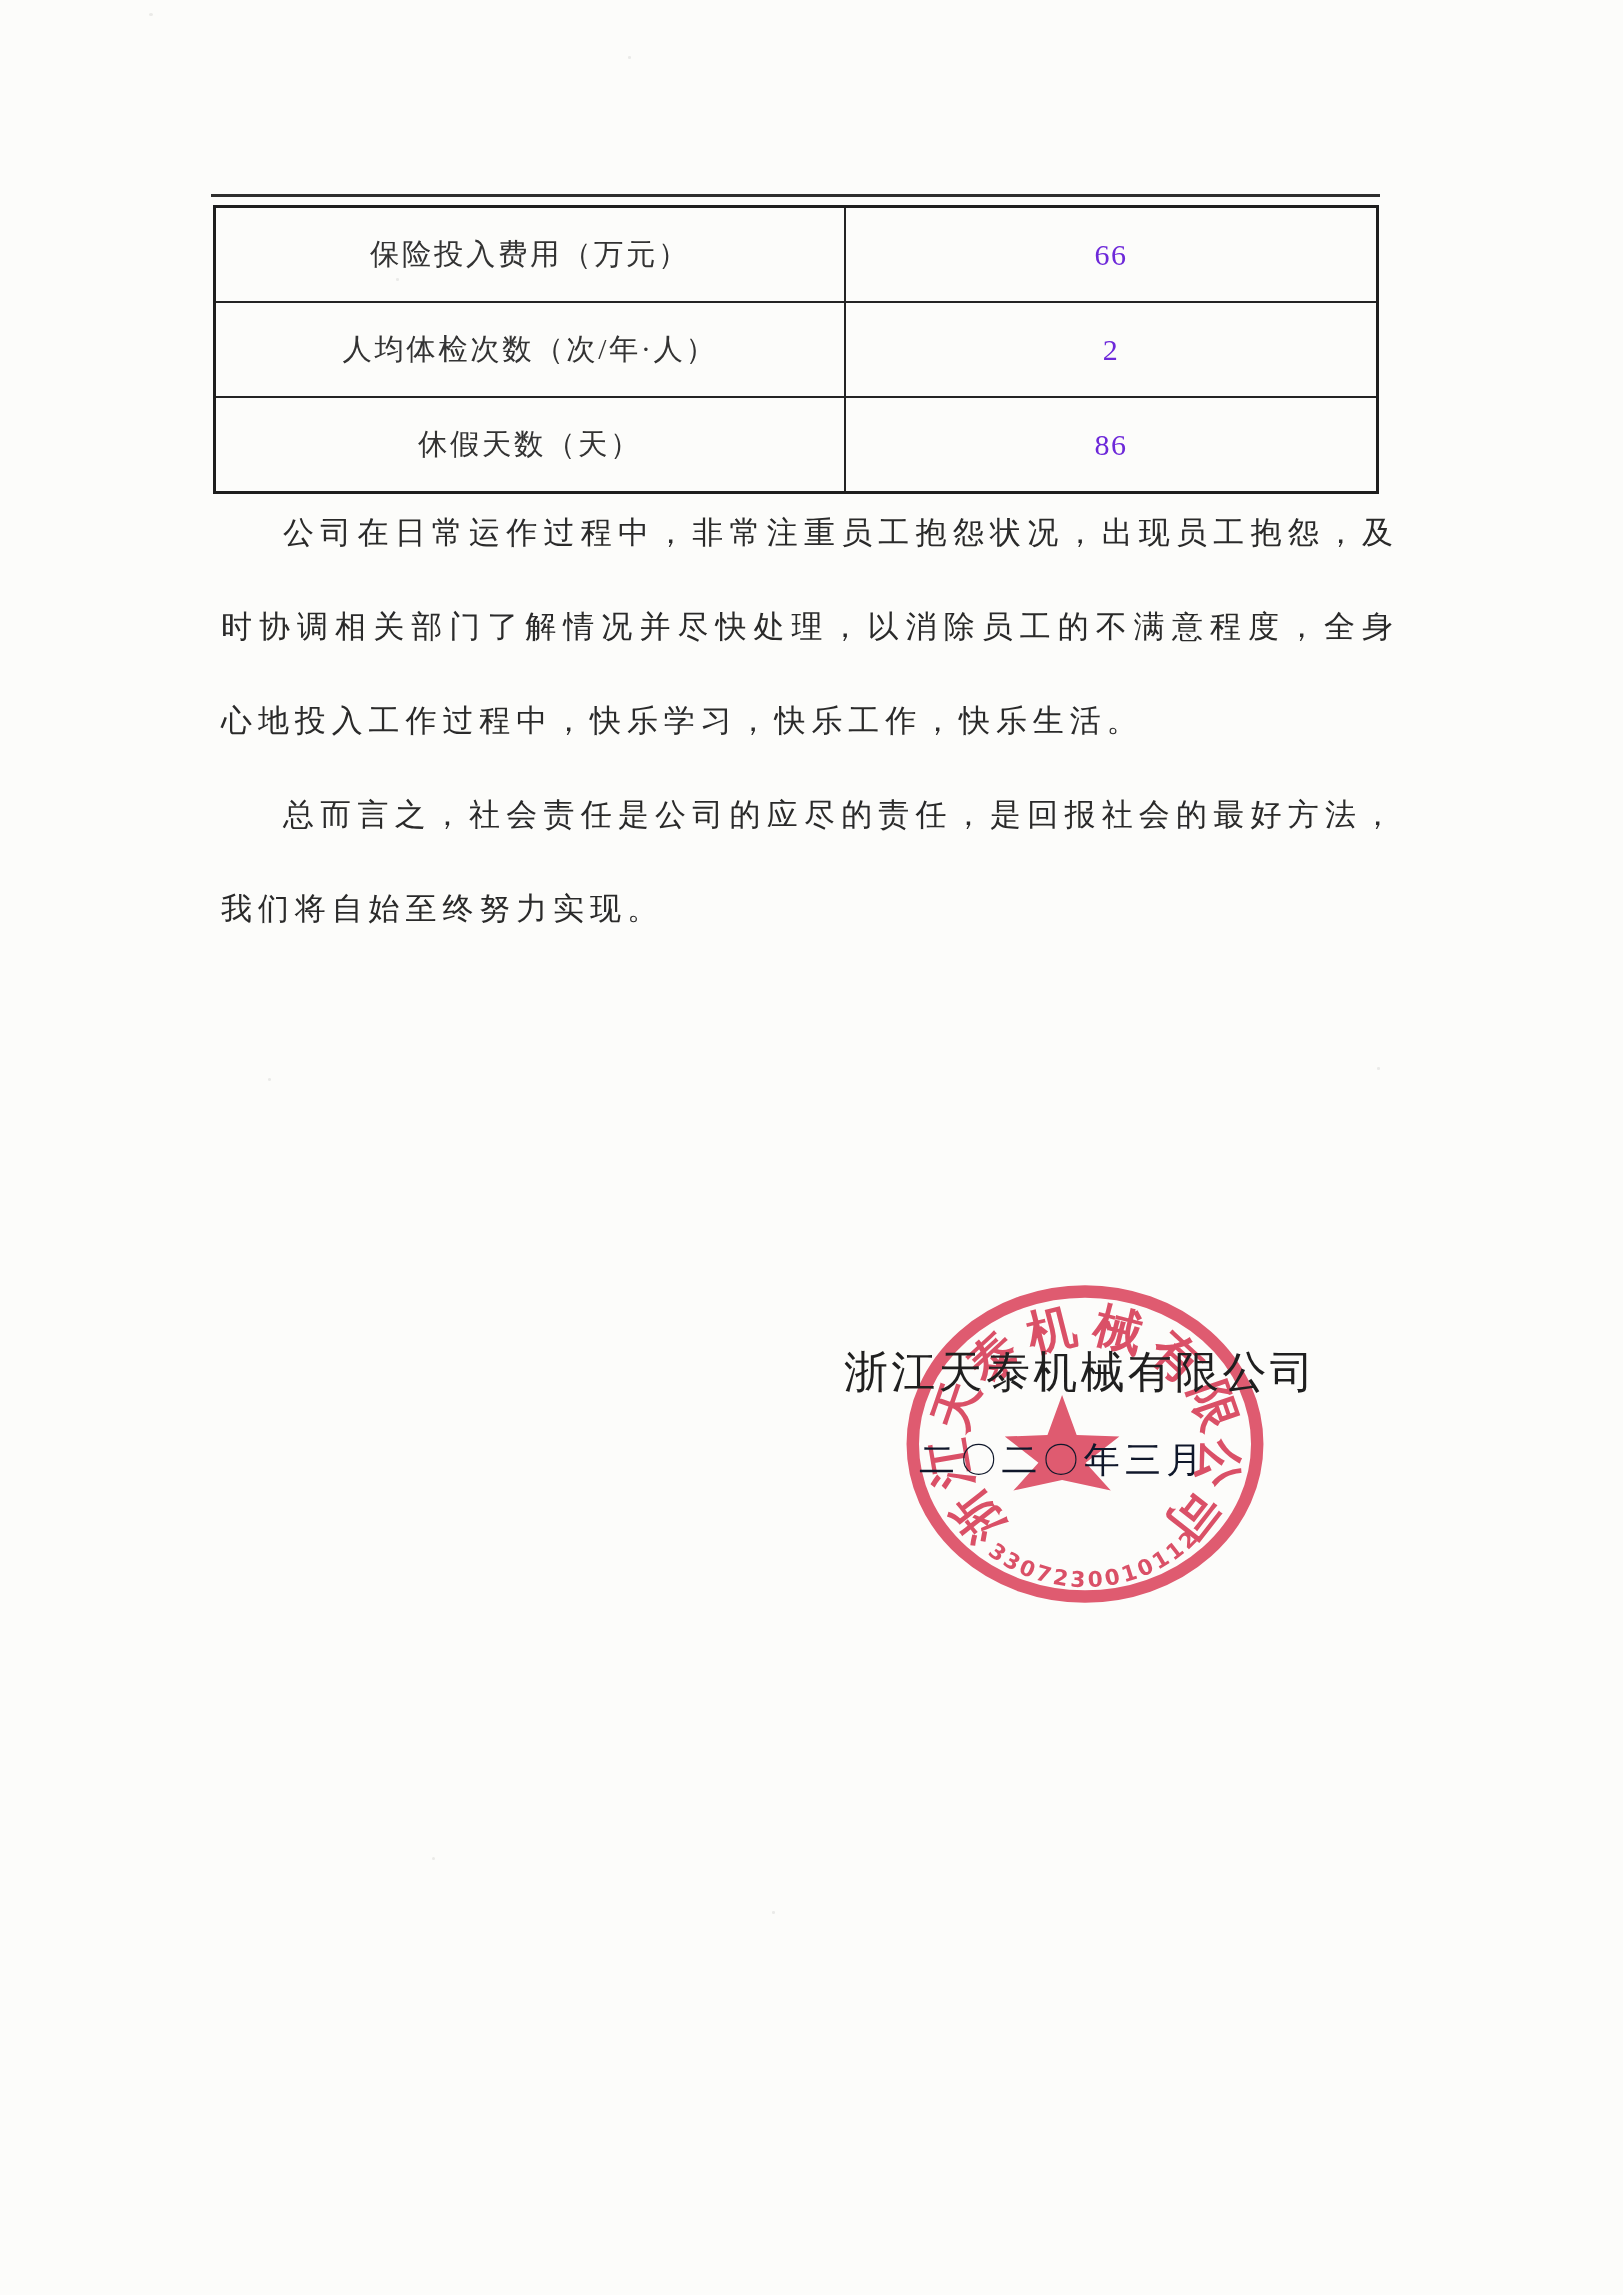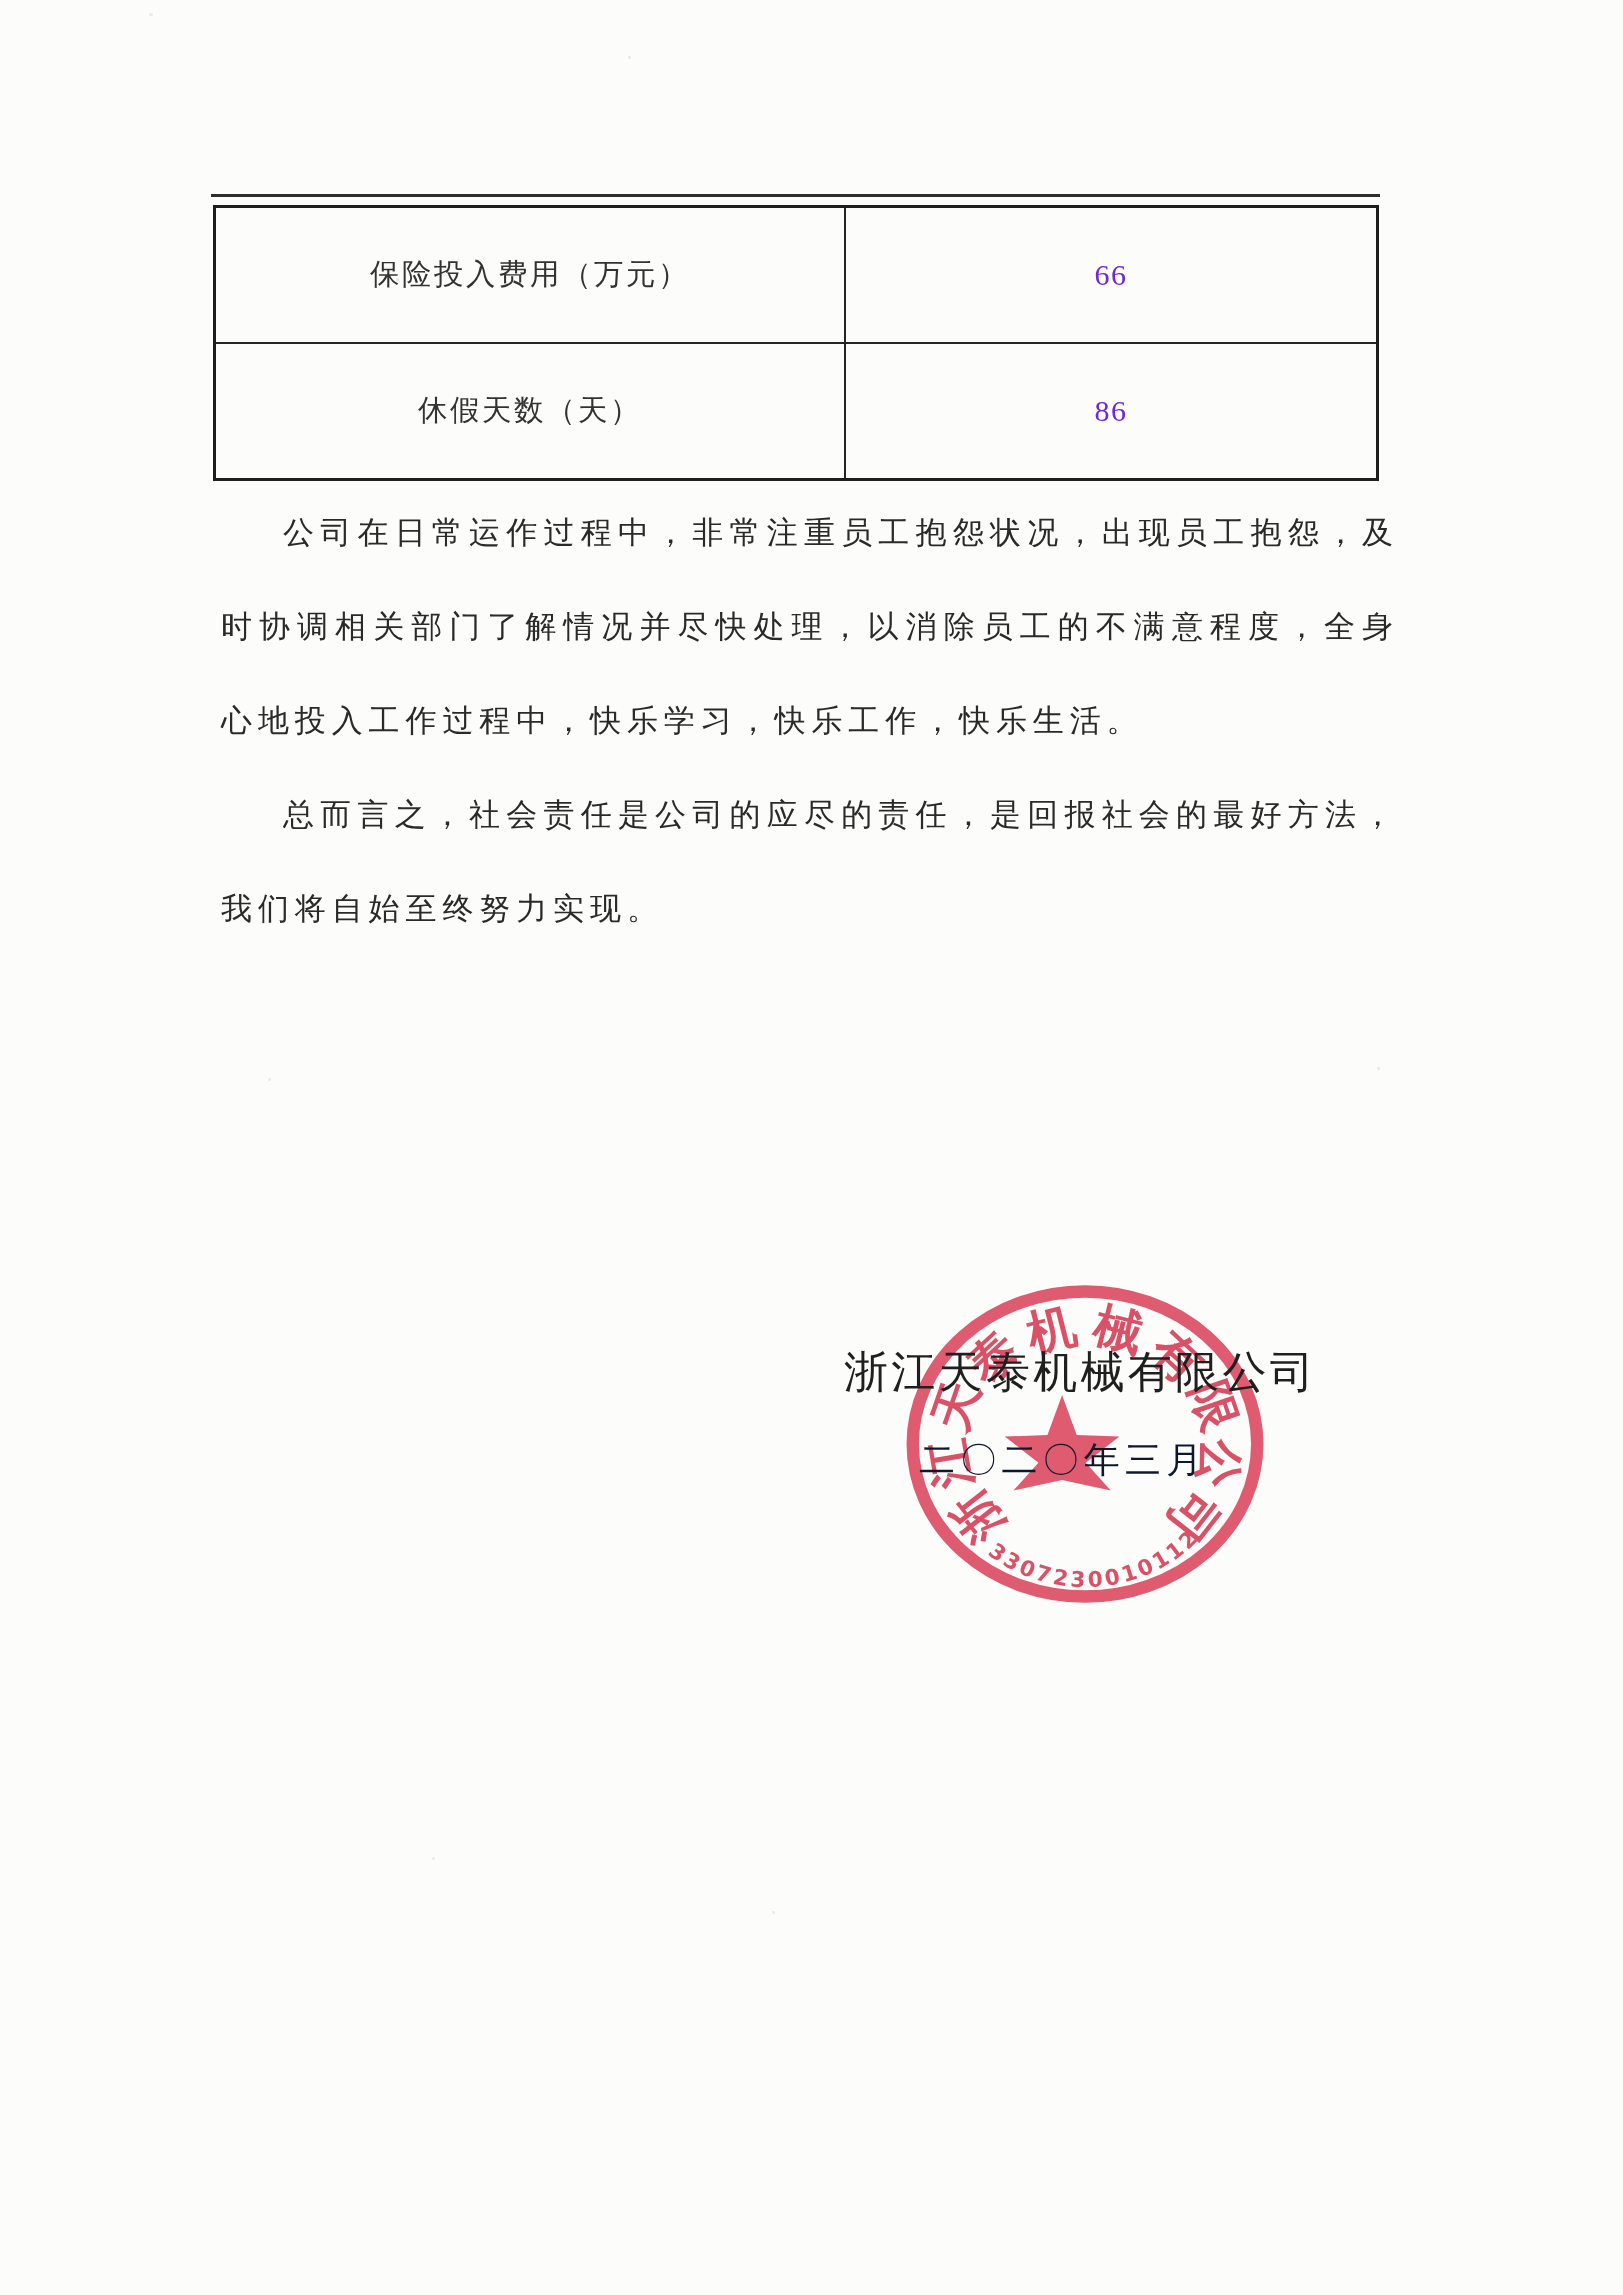--- a/index.html
+++ b/index.html
@@ -88,20 +88,24 @@
     <colgroup>
         <col class="col-label">
         <col class="col-value">
       </colgroup>
     <tbody>
       <tr>
         <td>保险投入费用（万元）</td>
         <td class="value-cell">66</td>
       </tr>
       <tr>
+        <td>人均体检次数（次/年·人）</td>
+        <td class="value-cell">2</td>
+      </tr>
+      <tr>
         <td>休假天数（天）</td>
         <td class="value-cell">86</td>
       </tr>
     </tbody>
   </table>
 
   <div class="paragraphs">
     <p>公司在日常运作过程中，非常注重员工抱怨状况，出现员工抱怨，及时协调相关部门了解情况并尽快处理，以消除员工的不满意程度，全身心地投入工作过程中，快乐学习，快乐工作，快乐生活。</p>
     <p>总而言之，社会责任是公司的应尽的责任，是回报社会的最好方法，我们将自始至终努力实现。</p>
   </div>

